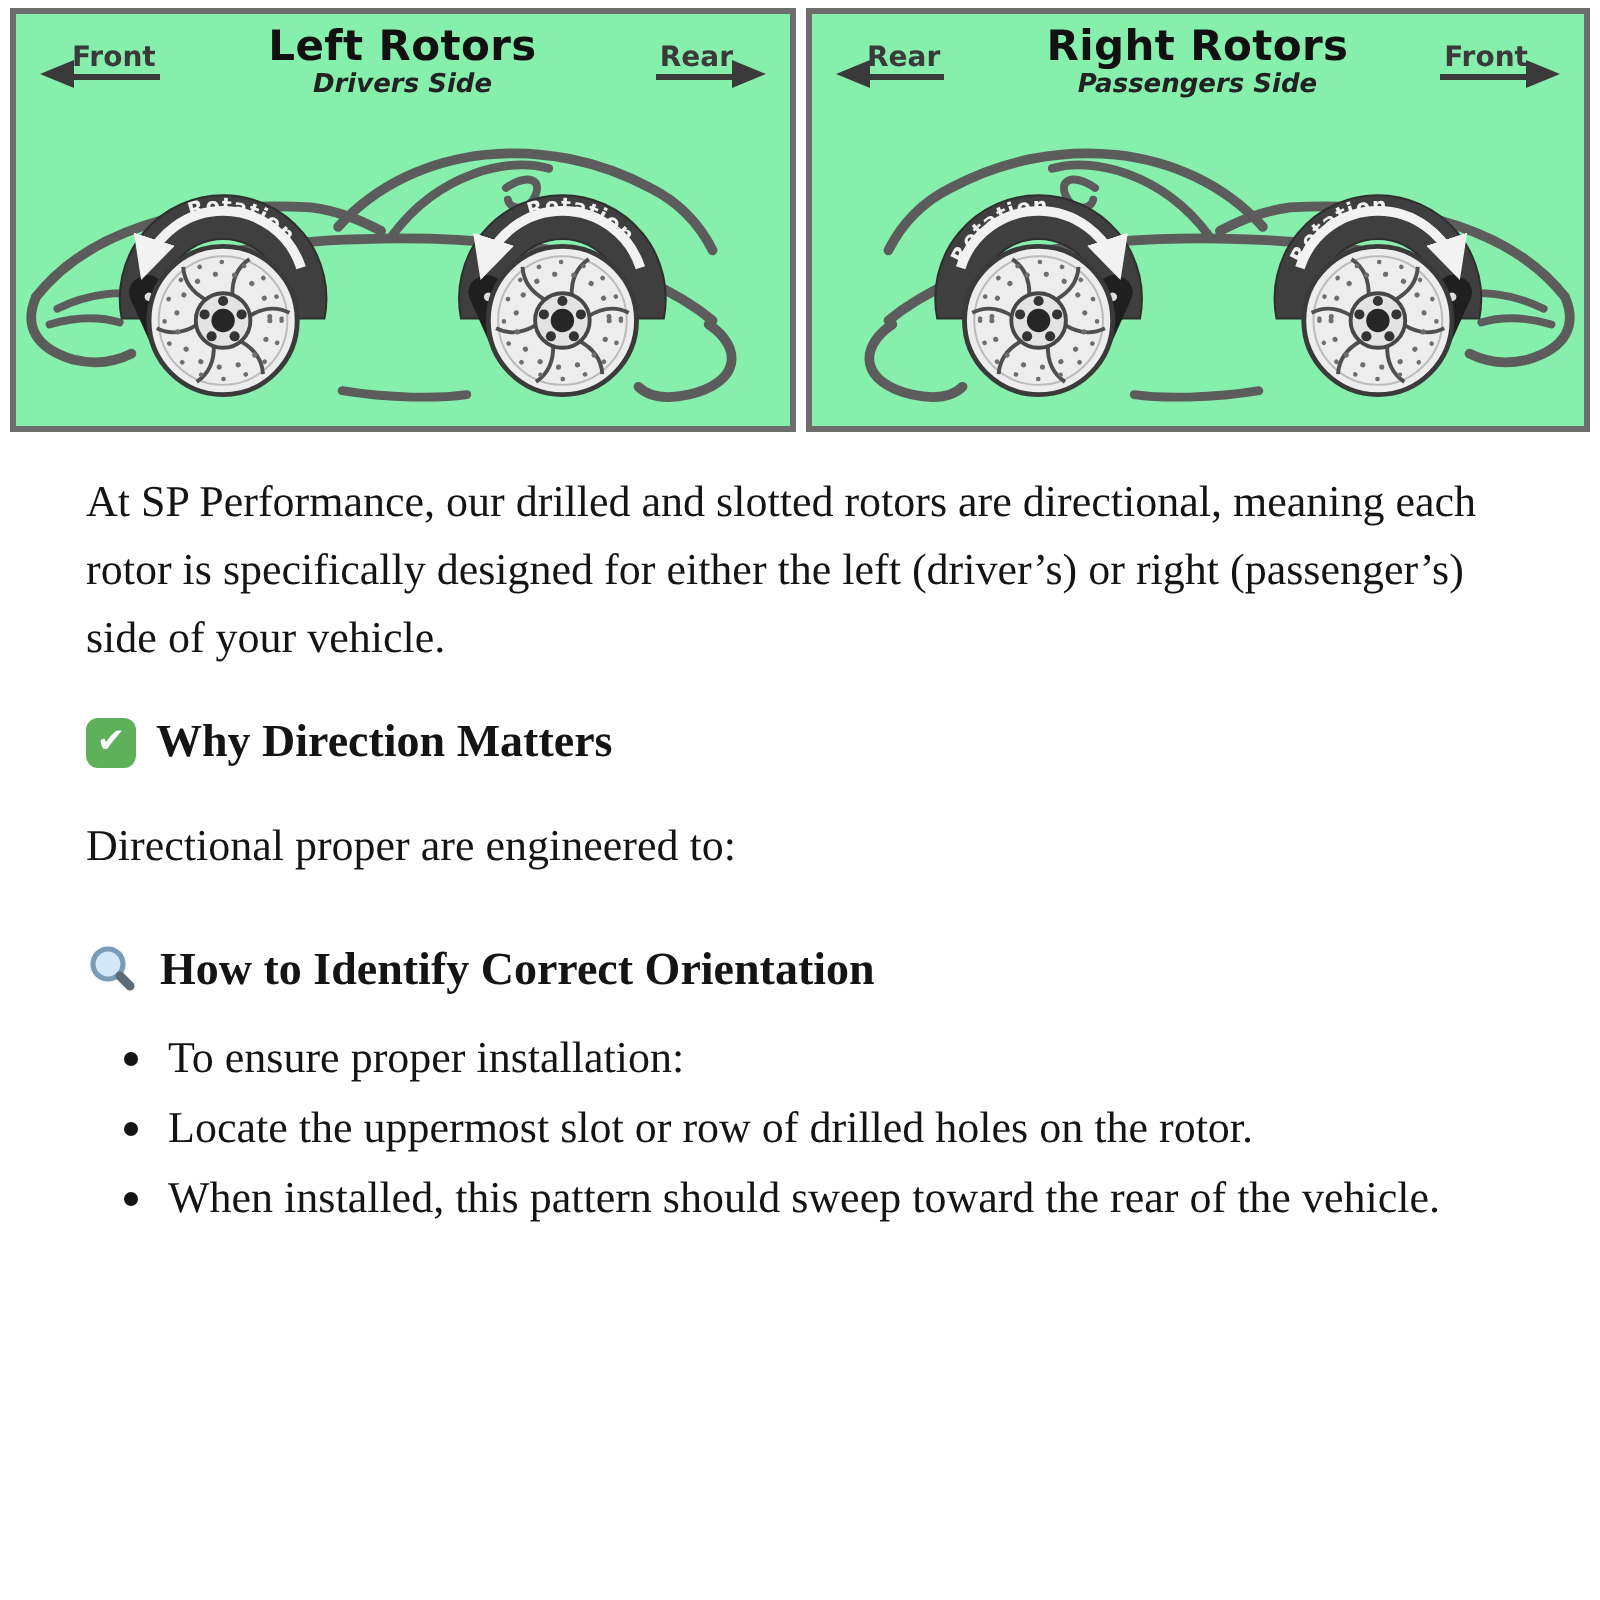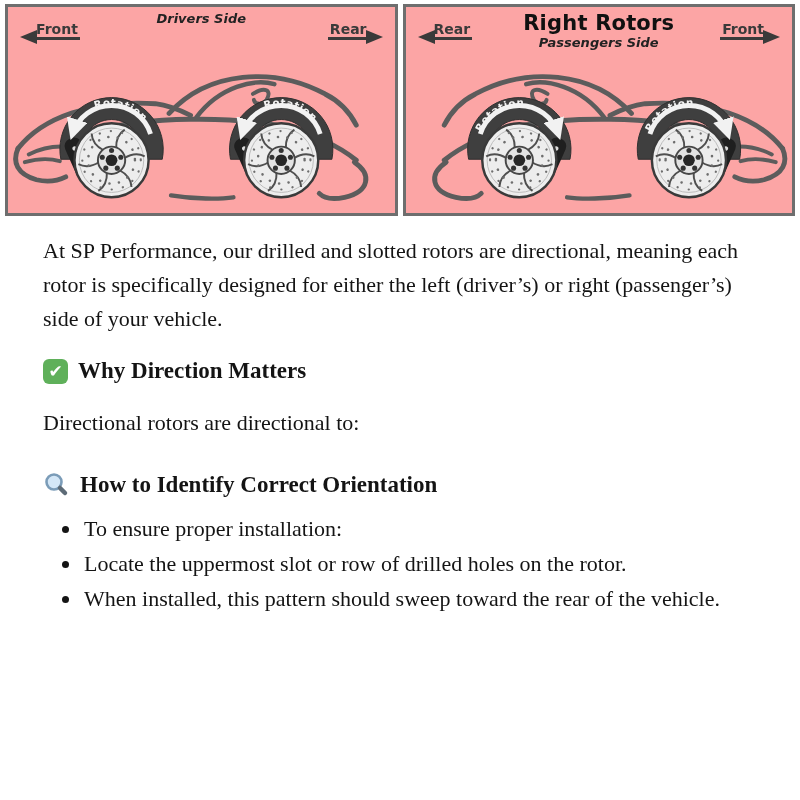--- a/index.html
+++ b/index.html
@@ -1,21 +1,21 @@
 <!DOCTYPE html>
 <html><head>
 <meta charset="utf-8">
 <style>
   * { margin:0; padding:0; box-sizing:border-box; }
   html,body { background:#ffffff; width:800px; }
   body { font-family:"Liberation Serif","DejaVu Serif",serif; color:#141414; }
 
   
   .figure { display:flex; gap:5px; padding:4px 5px; }
-  .panel { flex:1; border:3px solid #6e6e6e; background:#fca5a5; height:212px; overflow:hidden; }
+  .panel { flex:1; border:3px solid #6e6e6e; background:#86efac; height:212px; overflow:hidden; }
   .panel-header { position:relative; display:flex; justify-content:space-between;
                   align-items:flex-start; padding:8px 12px 0; height:46px; }
   .titles { position:absolute; left:50%; transform:translateX(-50%); top:4px; text-align:center; }
   .panel-title { font-family:"DejaVu Sans","Liberation Sans",sans-serif; font-weight:bold;
                  font-size:21px; color:#111; letter-spacing:.2px; white-space:nowrap; }
   .panel-subtitle { font-family:"DejaVu Sans","Liberation Sans",sans-serif; font-weight:bold;
                     font-style:italic; font-size:13px; color:#222; margin-top:0;text-align:center; }
   .dir { display:flex; align-items:center; margin-top:6px; }
   .dir .lbl { font-family:"DejaVu Sans","Liberation Sans",sans-serif; font-weight:bold;
               font-size:14px; color:#3a3a3a; border-bottom:3px solid #3a3a3a; padding:0 2px 0; }
@@ -46,20 +46,21 @@
 
 <div class="figure">
 
   <div class="panel">
     <div class="panel-header">
       <div class="dir">
         <span class="tri tri-left"></span>
         <span class="lbl">Front</span>
       </div>
       <div class="titles">
+        <div class="panel-title">Left Rotors</div>
         <div class="panel-subtitle">Drivers Side</div>
       </div>
       <div class="dir">
         <span class="lbl">Rear</span>
         <span class="tri tri-right"></span>
       </div>
     </div>
 
     <svg class="car" viewBox="0 0 390 160">
       <defs>
@@ -171,21 +172,21 @@
 
 <div class="content">
 
   <p class="intro">At SP Performance, our drilled and slotted rotors are directional, meaning each rotor is specifically designed for either the left (driver’s) or right (passenger’s) side of your vehicle.</p>
 
   <h2 class="sec sec1">
     <span class="check-badge">✔</span>
     <span>Why Direction Matters</span>
   </h2>
 
-  <p class="lead">Directional rotors are directional to:</p>
+  <p class="lead">Directional proper are engineered to:</p>
 
 
   <h2 class="sec sec2">
     <svg class="mag" width="27" height="27" viewBox="0 0 27 27">
       <circle cx="11" cy="10" r="7.5" fill="#d4e7f7" stroke="#7b9cb8" stroke-width="2.6"></circle>
       <line x1="17" y1="16" x2="22" y2="21" stroke="#5d6b77" stroke-width="4.5" stroke-linecap="round"></line>
     </svg>
     <span>How to Identify Correct Orientation</span>
   </h2>
 

